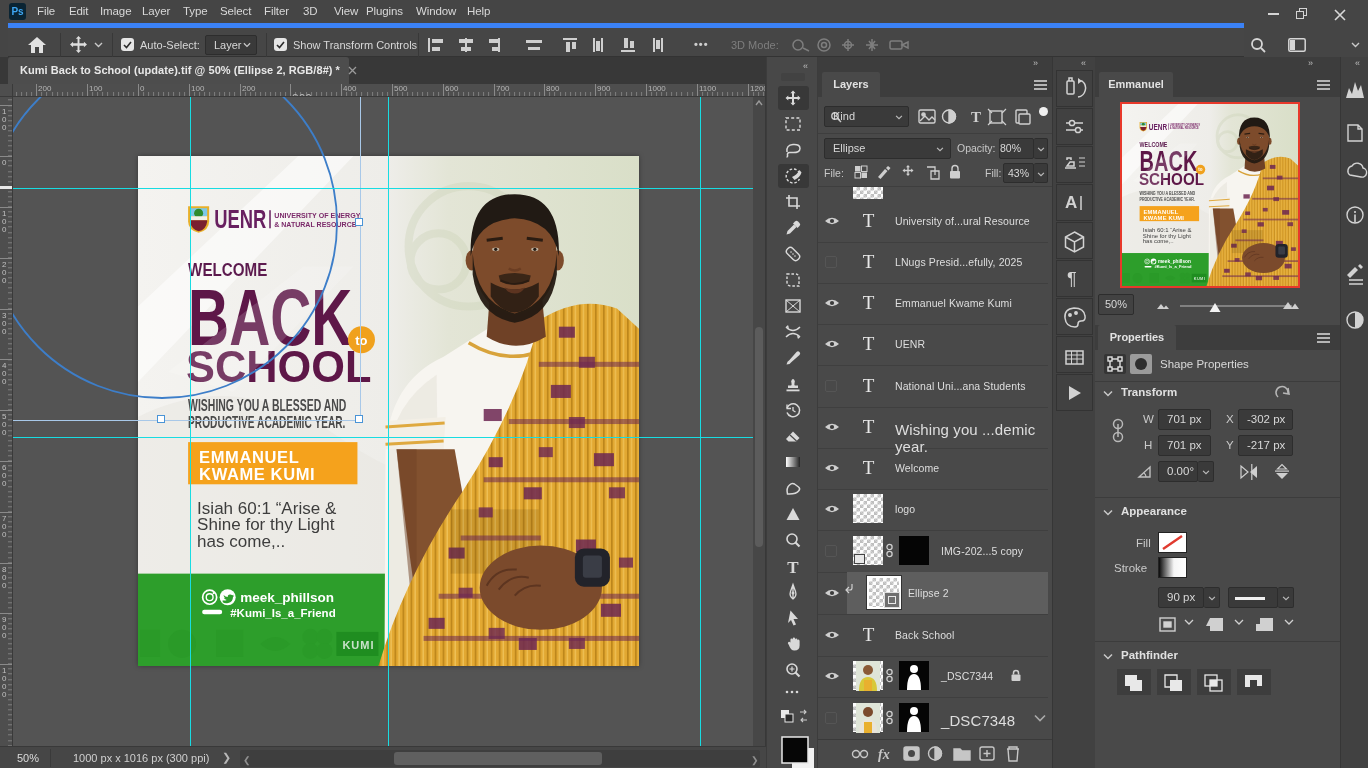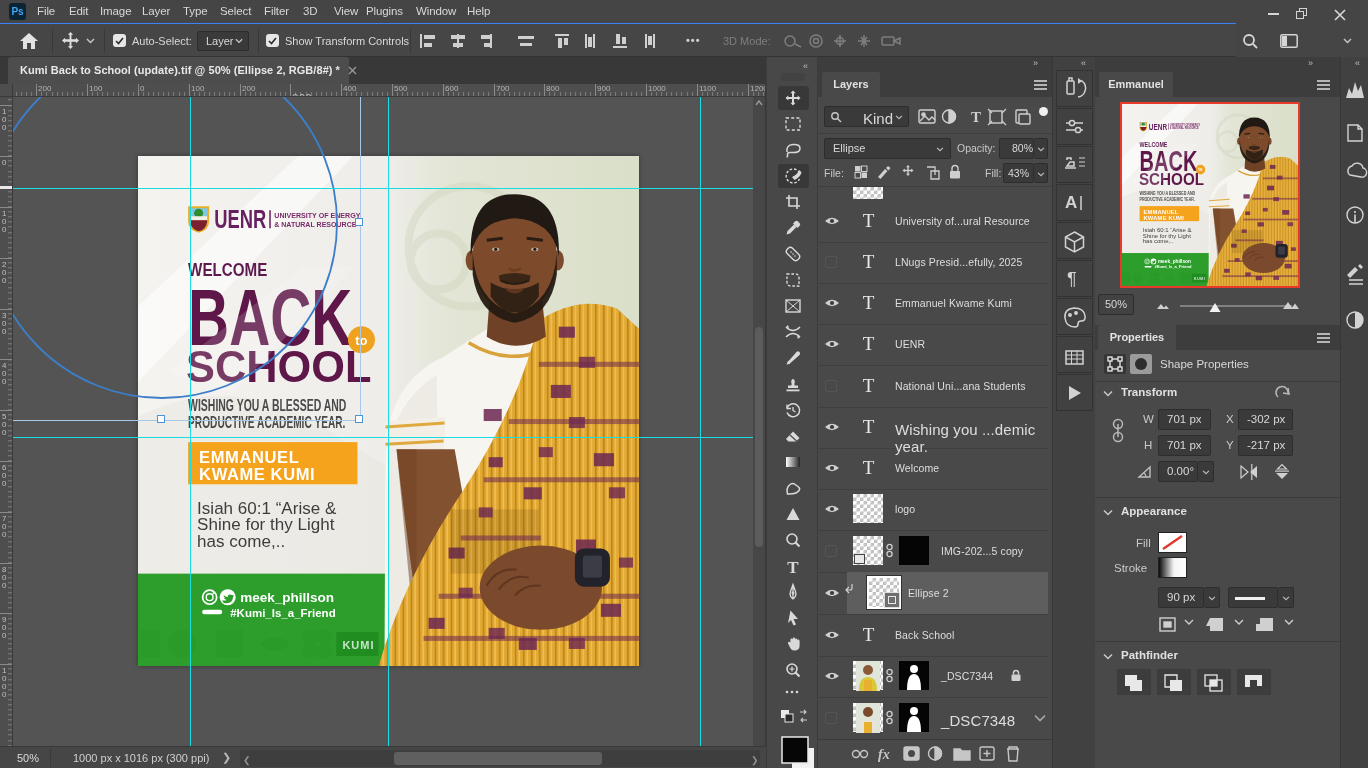--- a/index.html
+++ b/index.html
@@ -29,21 +29,21 @@
       <span style="position:absolute;left:467px;white-space:nowrap">Help</span>
     </div>
  <div class="abs" style="left:1268px;top:13px;width:11px;height:2px;background:#d4d4d4"></div>
  <div class="abs" style="left:1299px;top:8px;width:8px;height:8px;border:1.5px solid #d4d4d4"></div>
  <div class="abs" style="left:1296px;top:11px;width:8px;height:8px;border:1.5px solid #d4d4d4;background:#454545"></div>
  <svg class="abs" style="left:1334px;top:9px" width="12" height="12" viewBox="0 0 12 12">
       <path d="M1 1 L11 11 M11 1 L1 11" stroke="#d8d8d8" stroke-width="1.6"></path>
     </svg>
 </div>
 
-<div class="abs" style="left:0;top:23px;width:1236px;height:34px;background:#464646;border-top:1px solid #3b82f6;border-bottom:1px solid #333">
+<div class="abs" style="left:8px;top:23px;width:1236px;height:34px;background:#464646;border-top:5px solid #3b82f6;border-bottom:1px solid #333">
  <svg class="abs" style="left:18px;top:6px" width="22" height="22" viewBox="0 0 22 22">
       <path d="M11 3 L20 11 H17 V19 H13 V13 H9 V19 H5 V11 H2 Z" fill="#e2e2e2"></path>
     </svg>
  <div class="abs sep" style="left:52px;top:5px;height:24px"></div>
  <svg class="abs" style="left:62px;top:8px" width="17" height="17" viewBox="0 0 16 16">
       <path d="M8 0 L10.5 2.7 H8.9 V6.9 H13.1 V5.4 L16 8 L13.1 10.6 V9.1 H8.9 V13.3 H10.5 L8 16 L5.5 13.3 H7.1 V9.1 H2.9 V10.6 L0 8 L2.9 5.4 V6.9 H7.1 V2.7 H5.5 Z" fill="#dedede"></path>
     </svg>
  <svg class="abs" style="left:86px;top:14px" width="9" height="6" viewBox="0 0 9 6">
       <path d="M1 1 L4.5 4.5 L8 1" stroke="#c9c9c9" stroke-width="1.4" fill="none"></path>
     </svg>
@@ -357,21 +357,21 @@
 <div class="abs" style="left:0;top:0;width:234px;height:15px;background:#3d3d3d"></div>
 <div class="abs" style="left:215px;top:1px;color:#bdbdbd;font-size:9px">»</div>
 <div class="abs" style="left:0;top:15px;width:234px;height:25px;background:#3d3d3d"></div>
 <div class="abs" style="left:4px;top:15px;width:58px;height:25px;background:#494949;border-radius:2px 2px 0 0;color:#e2e2e2;font-size:11px;font-weight:bold;text-align:center;line-height:25px">Layers</div>
 <div class="abs" style="left:216px;top:23px;width:13px;height:2px;background:#b5b5b5;box-shadow:0 4px 0 #b5b5b5,0 8px 0 #b5b5b5"></div>
 <div class="abs well" style="left:6px;top:49px;width:85px;height:21px">
       <svg style="position:absolute;left:5px;top:4px" width="12" height="12" viewBox="0 0 12 12">
         <circle cx="5" cy="5" r="3.2" fill="none" stroke="#c9c9c9" stroke-width="1.4"></circle>
         <path d="M7.5 7.5 L11 11" stroke="#c9c9c9" stroke-width="1.4"></path>
       </svg>
-      <span style="position:absolute;left:38px;top:3px;font-size:15px">Kind</span>
+      <span style="position:absolute;left:8px;top:3px;font-size:11px">Kind</span>
       <svg style="position:absolute;right:5px;top:8px" width="8" height="5" viewBox="0 0 9 6">
         <path d="M1 1 L4.5 4.5 L8 1" stroke="#bbb" stroke-width="1.4" fill="none"></path>
       </svg>
     </div>
 <svg class="abs" style="left:100px;top:50px" width="120" height="20" viewBox="0 0 120 20">
 <g fill="none" stroke="#cfcfcf" stroke-width="1.4">
 <rect x="1" y="3" width="16" height="13" rx="1.5"></rect>
         <circle cx="5.5" cy="7.5" r="1.6" fill="#cfcfcf"></circle>
         <path d="M2 14 l5 -5 l4 4 l3 -3 l3 3"></path>
 <circle cx="31" cy="9.5" r="6.5"></circle>
@@ -385,21 +385,21 @@
     </svg>
 <div class="abs" style="left:221px;top:50px;width:9px;height:9px;background:#f0f0f0;border-radius:50%"></div>
 <div class="abs" style="left:0;top:76px;width:234px;height:1px;background:#3e3e3e"></div>
 <div class="abs well" style="left:6px;top:81px;width:127px;height:21px">
       <span style="position:absolute;left:8px;top:3px;font-size:11px">Ellipse</span>
       <svg style="position:absolute;right:6px;top:8px" width="8" height="5" viewBox="0 0 9 6">
         <path d="M1 1 L4.5 4.5 L8 1" stroke="#bbb" stroke-width="1.4" fill="none"></path>
       </svg>
     </div>
 <div class="abs" style="left:139px;top:85px;font-size:10.5px;color:#c8c8c8">Opacity:</div>
-<div class="abs well" style="left:181px;top:81px;width:35px;height:21px;font-size:10.5px;text-align:right;line-height:19px">80%</div>
+<div class="abs well" style="left:181px;top:81px;width:35px;height:21px;font-size:10.5px;text-align:left;line-height:19px">80%</div>
 <div class="abs well" style="left:216px;top:81px;width:14px;height:21px;border-left:none">
       <svg style="position:absolute;left:3px;top:8px" width="8" height="5" viewBox="0 0 9 6">
         <path d="M1 1 L4.5 4.5 L8 1" stroke="#bbb" stroke-width="1.4" fill="none"></path>
       </svg>
     </div>
 <div class="abs" style="left:6px;top:110px;font-size:10.5px;color:#c8c8c8">File:</div>
 <svg class="abs" style="left:33px;top:106px" width="115" height="18" viewBox="0 0 115 18">
 <g fill="#cfcfcf">
         <rect x="4" y="3" width="5.5" height="5.5"></rect>
         <rect x="10.5" y="9.5" width="5.5" height="5.5"></rect>

